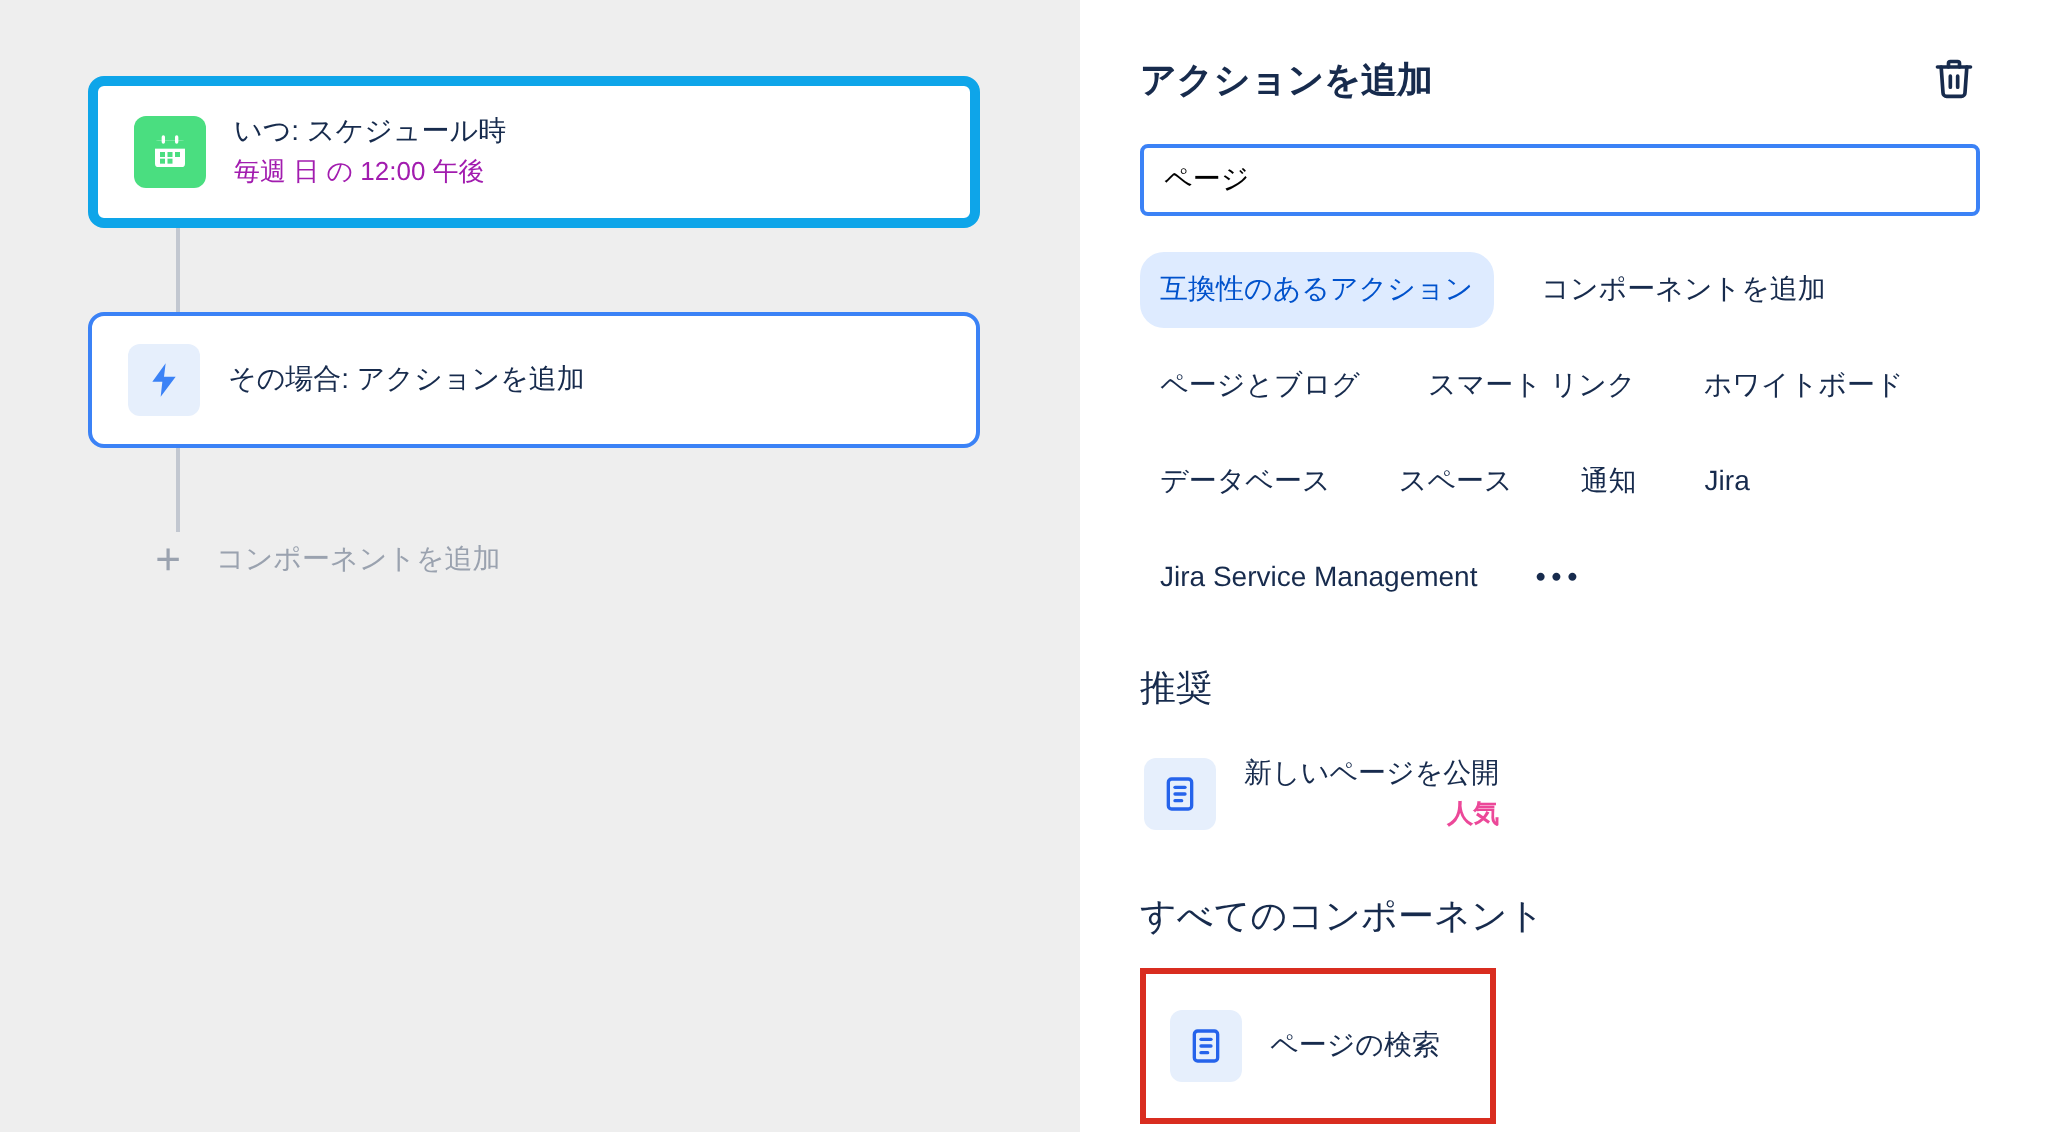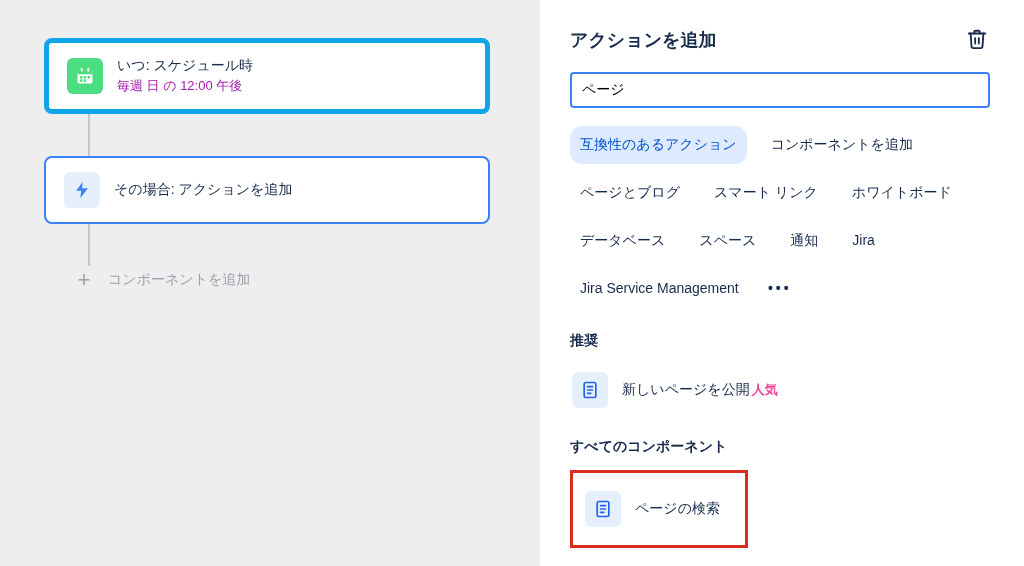--- a/index.html
+++ b/index.html
@@ -100,36 +100,36 @@
     cursor: pointer;
     white-space: nowrap;
   }
   .chip.active { background: #deebff; color: #0052cc; font-weight: 500; }
   .chip.more {
     display: inline-flex; align-items: center; justify-content: center;
     width: 34px; font-weight: 700; letter-spacing: 3px;
     color: #172b4d;
   }
   .section-label {
-    font-size: 14px; font-weight: 700; margin-bottom: 16px;
+    font-size: 18px; font-weight: 400; margin-bottom: 16px;
   }
   .component-row {
     display: flex; align-items: center; gap: 14px;
     padding: 6px 2px;
     margin-bottom: 24px;
   }
   .comp-icon {
     width: 36px; height: 36px;
     border-radius: 6px;
     background: #e6effc;
     display: flex; align-items: center; justify-content: center;
     flex-shrink: 0;
   }
   .comp-icon svg { display: block; }
-  .comp-text { display: flex; flex-direction: row; gap: 2px; align-items: flex-end; }
+  .comp-text { display: flex; flex-direction: column; gap: 2px; align-items: flex-end; }
   .comp-title { font-size: 14px; font-weight: 500; color: #172b4d; }
   .comp-badge { font-size: 13px; font-weight: 600; color: #ec4899; }
   .highlight-box {
     border: 3px solid #d92d20;
     padding: 12px 10px 12px 10px;
     width: 178px;
     margin-top: -2px;
   }
   .highlight-box .component-row { margin-bottom: 0; }
 </style>

